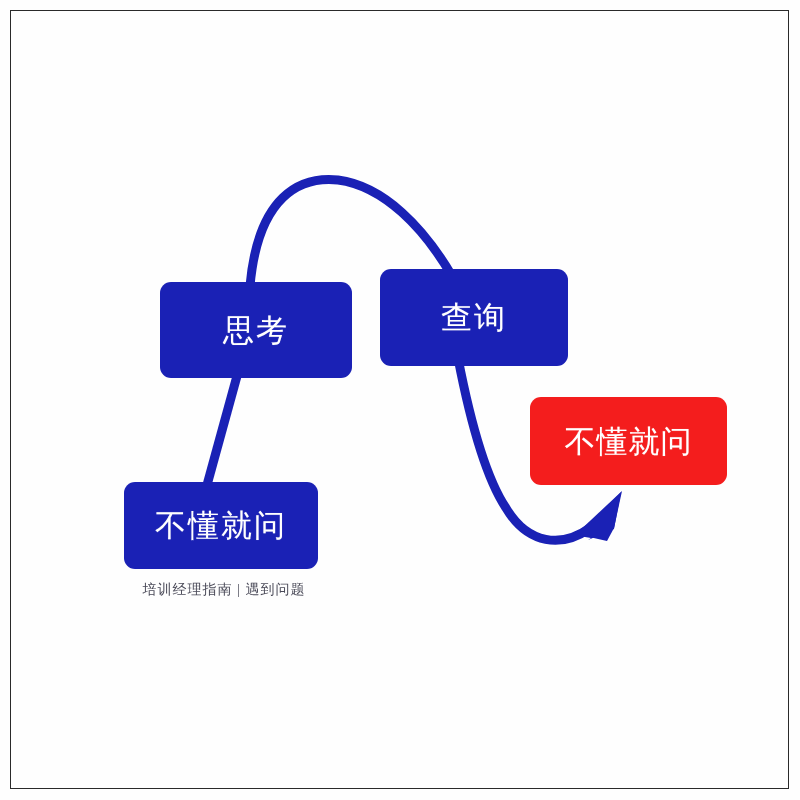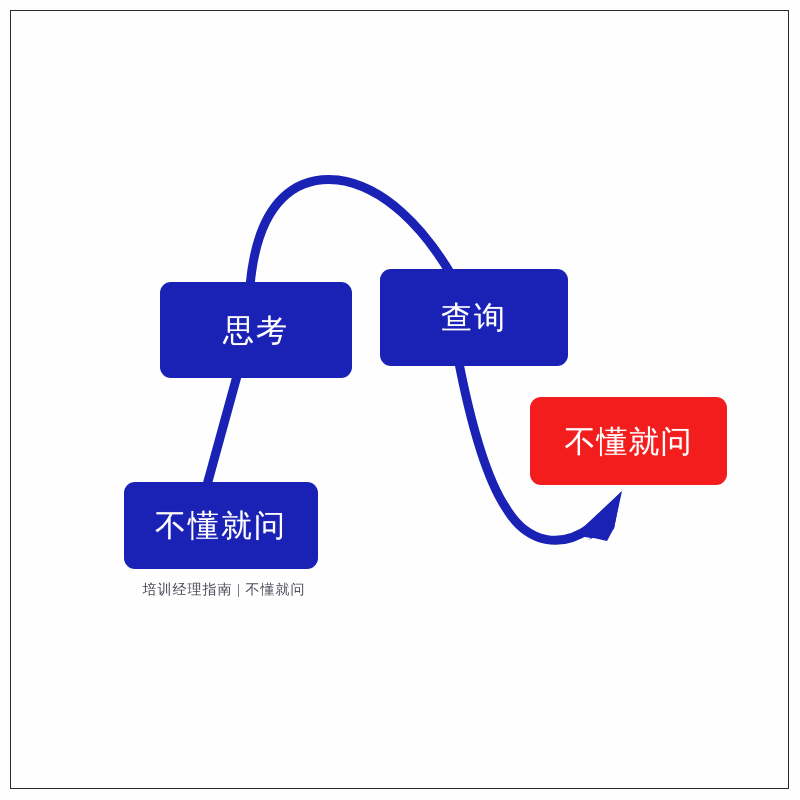--- a/index.html
+++ b/index.html
@@ -127,15 +127,15 @@
   </div>
 
   <div class="node" id="node-query">
     <span class="node-label">查询</span>
   </div>
 
   <div class="node" id="node-ask">
     <span class="node-label">不懂就问</span>
   </div>
 
-  <div id="caption">培训经理指南 | 不懂就问</div>
+  <div id="caption">培训经理指南 | 遇到问题</div>
 
 </div>
 
 </body></html>

